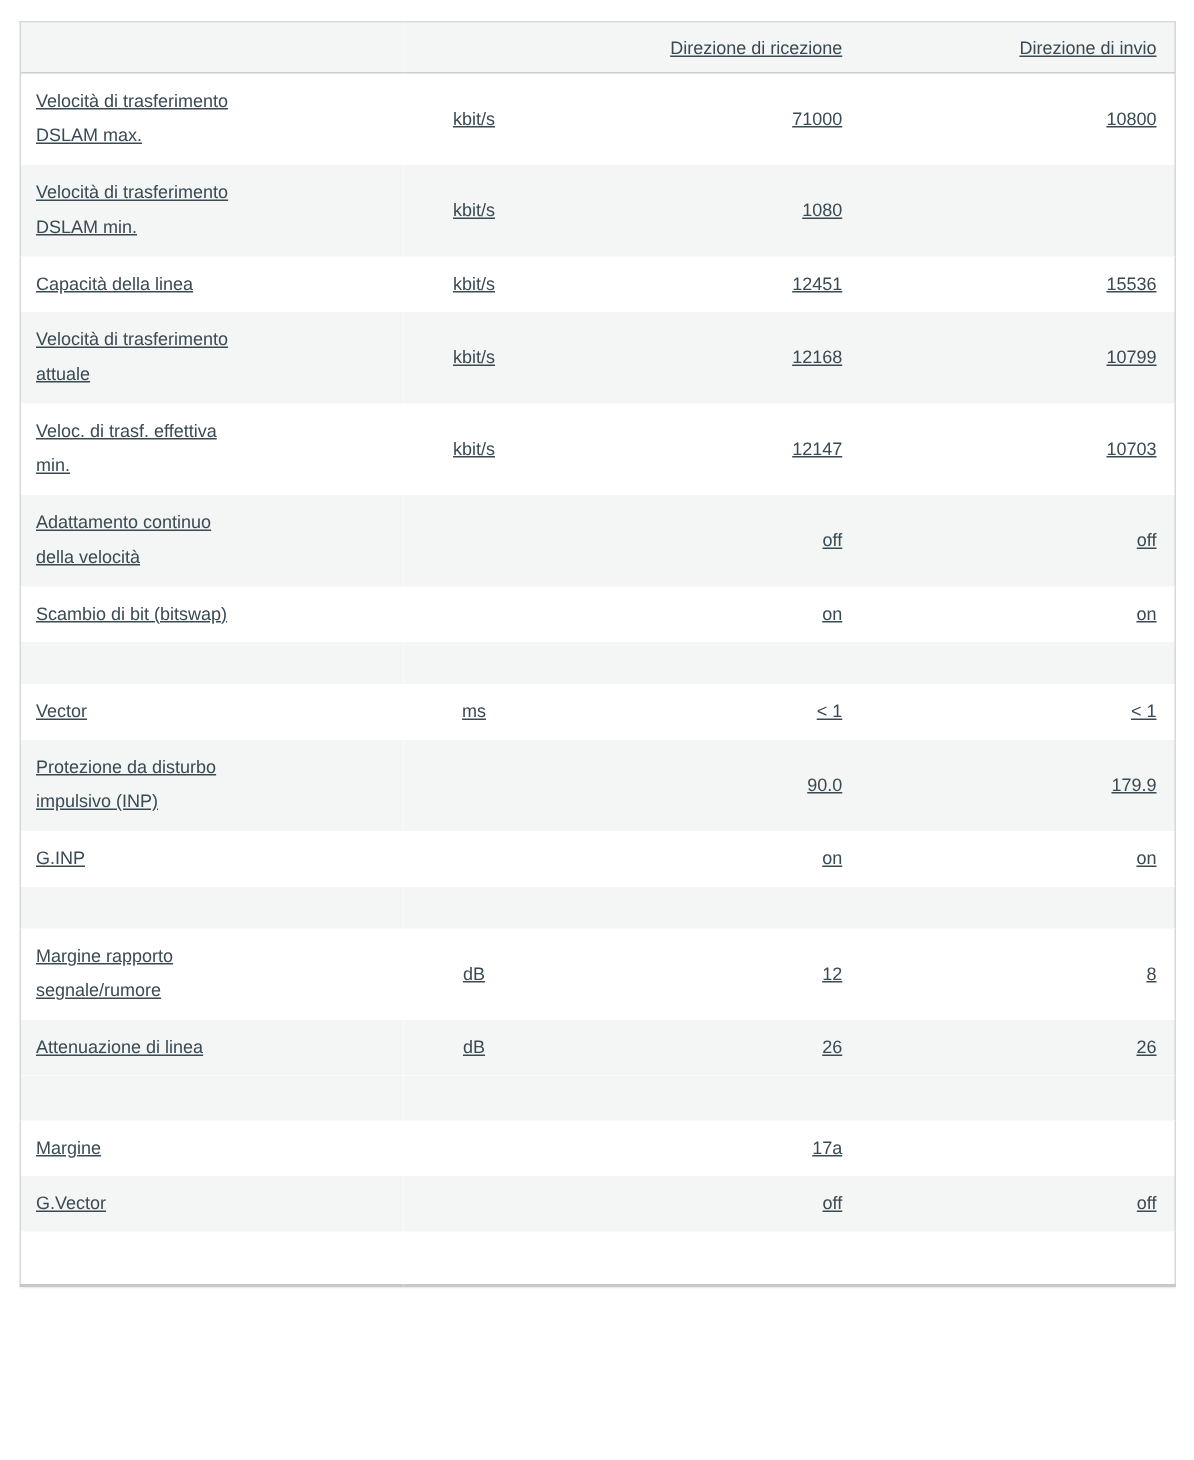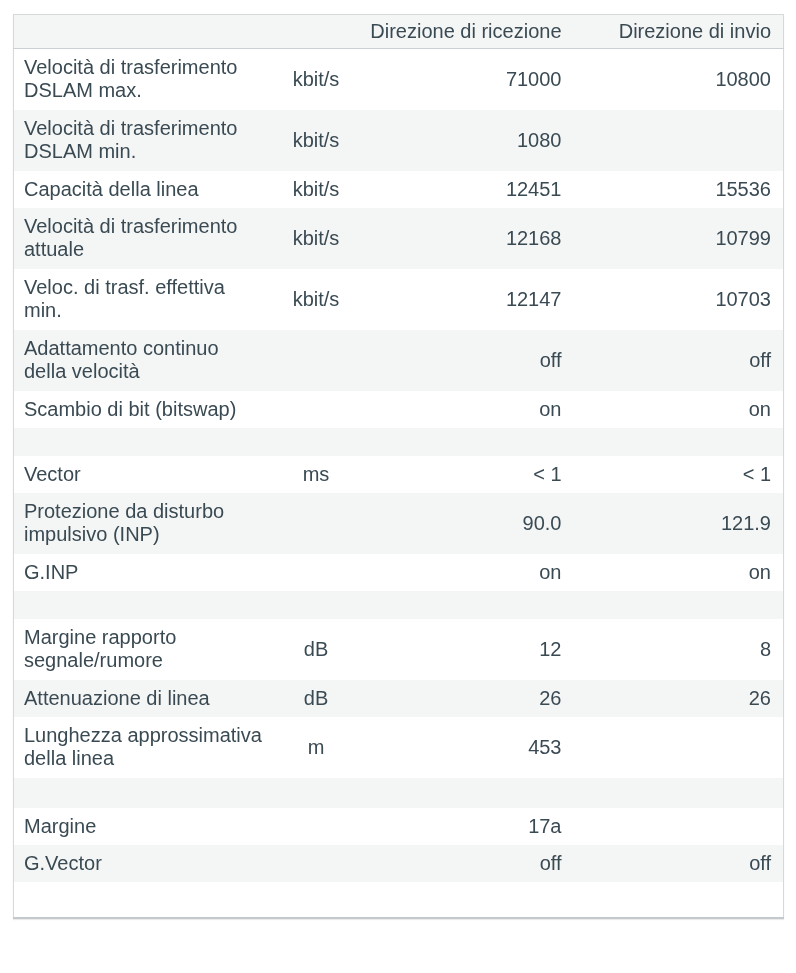--- a/index.html
+++ b/index.html
@@ -19,24 +19,25 @@
   }
   .page {
     width: 796px;
     padding: 14px 13px 15px 13px;
   }
   table.dsl-table {
     border-collapse: collapse;
     table-layout: fixed;
     width: 770px;
     color: var(--text);
-    font-size: 20px;
+    font-size: 12px;
     border: 1px solid var(--border);
     border-bottom: 2px solid var(--bottom-line);
     box-shadow: 0 1px 1px rgba(0,0,0,0.08);
+    text-decoration: underline;
   }
   col.c1 { width: 255px; }
   col.c2 { width: 95px; }
   col.c3 { width: 210px; }
   col.c4 { width: 210px; }
   thead th {
     background: var(--band);
     font-weight: normal;
     height: 34px;
     vertical-align: middle;
@@ -146,21 +147,21 @@
         <td class="c-unit">ms</td>
         <td class="c-rx">&lt; 1</td>
         <td class="c-tx">&lt; 1</td>
       </tr>
 
       <tr class="h2 alt">
         <td class="c-label">Protezione da disturbo
 impulsivo (INP)</td>
         <td class="c-unit"></td>
         <td class="c-rx">90.0</td>
-        <td class="c-tx">121.9</td>
+        <td class="c-tx">179.9</td>
       </tr>
 
       <tr class="h1">
         <td class="c-label">G.INP</td>
         <td class="c-unit"></td>
         <td class="c-rx">on</td>
         <td class="c-tx">on</td>
       </tr>
 
       <tr class="sep alt">
@@ -178,27 +179,20 @@
         <td class="c-tx">8</td>
       </tr>
 
       <tr class="h1 alt">
         <td class="c-label">Attenuazione di linea</td>
         <td class="c-unit">dB</td>
         <td class="c-rx">26</td>
         <td class="c-tx">26</td>
       </tr>
 
-      <tr class="h2">
-        <td class="c-label">Lunghezza approssimativa
-della linea</td>
-        <td class="c-unit">m</td>
-        <td class="c-rx">453</td>
-        <td class="c-tx"></td>
-      </tr>
 
       <tr class="sep alt" style="height:30px">
         <td class="c-label"></td>
         <td class="c-unit"></td>
         <td class="c-rx"></td>
         <td class="c-tx"></td>
       </tr>
 
       <tr class="h1">
         <td class="c-label">Margine</td>

